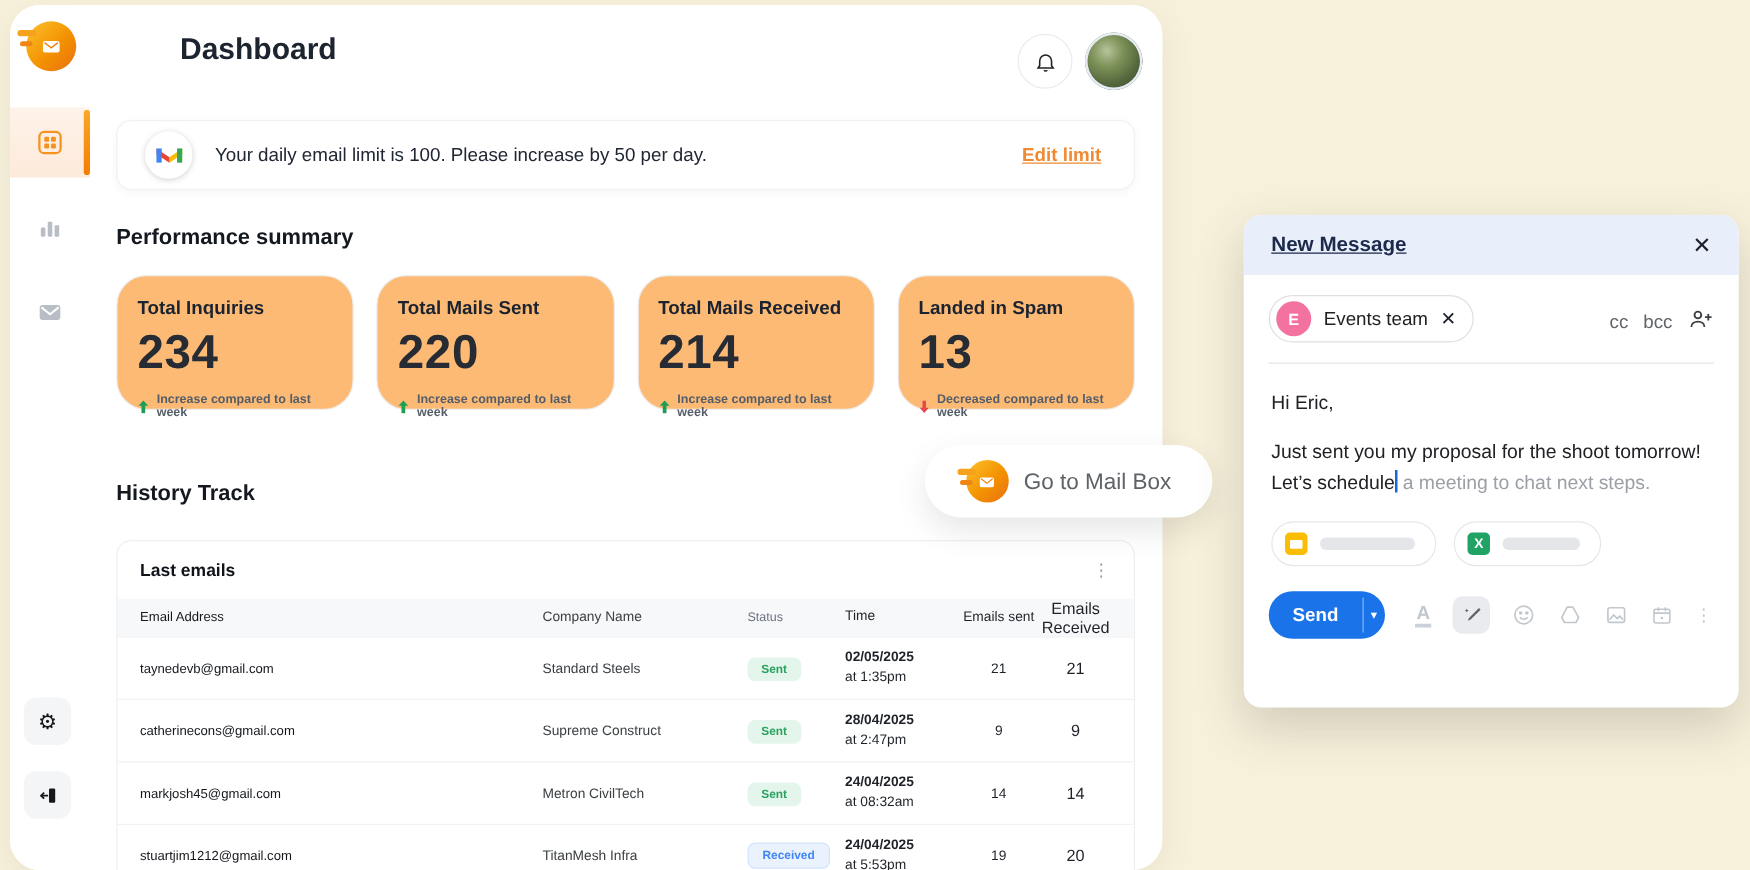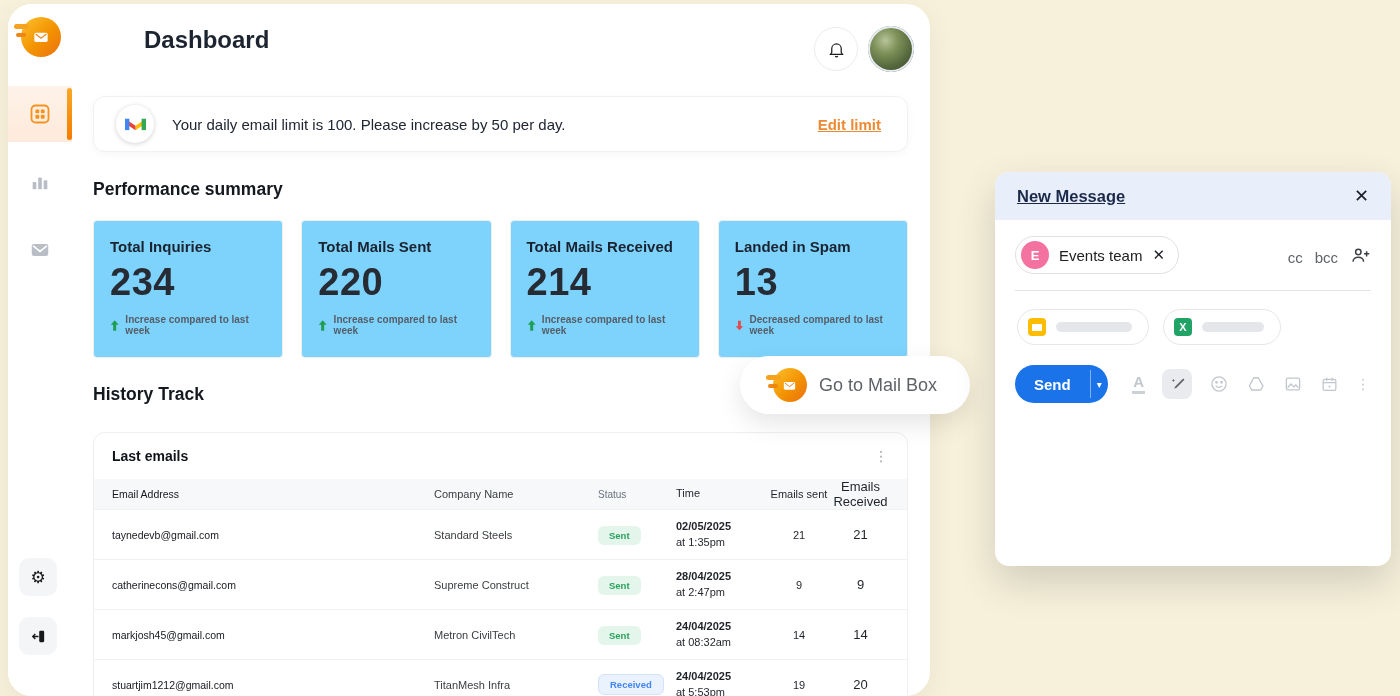--- a/index.html
+++ b/index.html
@@ -46,21 +46,21 @@
   .gmail-badge { margin-left:22px; width:38px; height:38px; border-radius:50%; background:#fff;
           box-shadow:0 1px 5px rgba(0,0,0,.18); display:flex; align-items:center; justify-content:center; }
   .banner-text { margin-left:18px; font-size:15px; color:#202633; }
   .edit-limit { margin-left:auto; margin-right:26px; font-size:15px; font-weight:700; color:#ed8a33;
           text-decoration:underline; cursor:pointer; }
 
   
   .sec-title { position:absolute; left:85px; font-size:17.5px; font-weight:700; color:#14181f; }
   .sec-perf { top:175px; } .sec-hist { top:380px; }
   .cards { position:absolute; left:85px; top:216px; width:815px; display:flex; gap:18px; }
-  .card { flex:1; height:138px; background:#7dd3fc; border:1px solid #ededed; border-radius:4px; padding:17px 16px; }
+  .card { flex:1; height:108px; background:#fdba74; border:1px solid #ededed; border-radius:24px; padding:17px 16px; }
   .card-label { font-size:15px; font-weight:700; color:#1b2330; }
   .card-value { margin-top:6px; font-size:38px; font-weight:600; color:#272c34; letter-spacing:.5px; }
   .card-delta { margin-top:10px; display:flex; align-items:center; gap:6px; }
   .card-delta span { font-size:10px; font-weight:600; color:#555d68; }
 
   
   .mailbox-pill { position:absolute; left:740px; top:356px; width:230px; height:58px; background:#fff;
           border-radius:32px; box-shadow:0 10px 26px rgba(0,0,0,.10); display:flex; align-items:center;
           justify-content:center; gap:12px; z-index:6; cursor:pointer; }
   .mailbox-pill .logo { width:34px; height:34px; }
@@ -324,20 +324,24 @@
             <circle cx="9.5" cy="8" r="3.1"></circle>
             <path d="M3.5 19c0-3 2.7-5 6-5s6 2 6 5"></path>
             <path d="M19 7v6M16 10h6"></path>
           </svg>
       </div>
     </div>
   </div>
 
   <div class="compose-divider"></div>
 
+  <div class="compose-body">
+    <div class="compose-greeting">Hi Eric,</div>
+    <div><span>Just sent you my proposal for the shoot tomorrow! Let’s schedule</span><span class="caret-cursor"></span><span class="ghost"> a meeting to chat next steps.</span></div>
+  </div>
 
   <div class="attach-row">
     <div class="attach-pill">
       <div class="file-icon icon-slides"></div>
       <div class="attach-bar bar-1"></div>
     </div>
     <div class="attach-pill">
       <div class="file-icon icon-excel">X</div>
       <div class="attach-bar bar-2"></div>
     </div>

